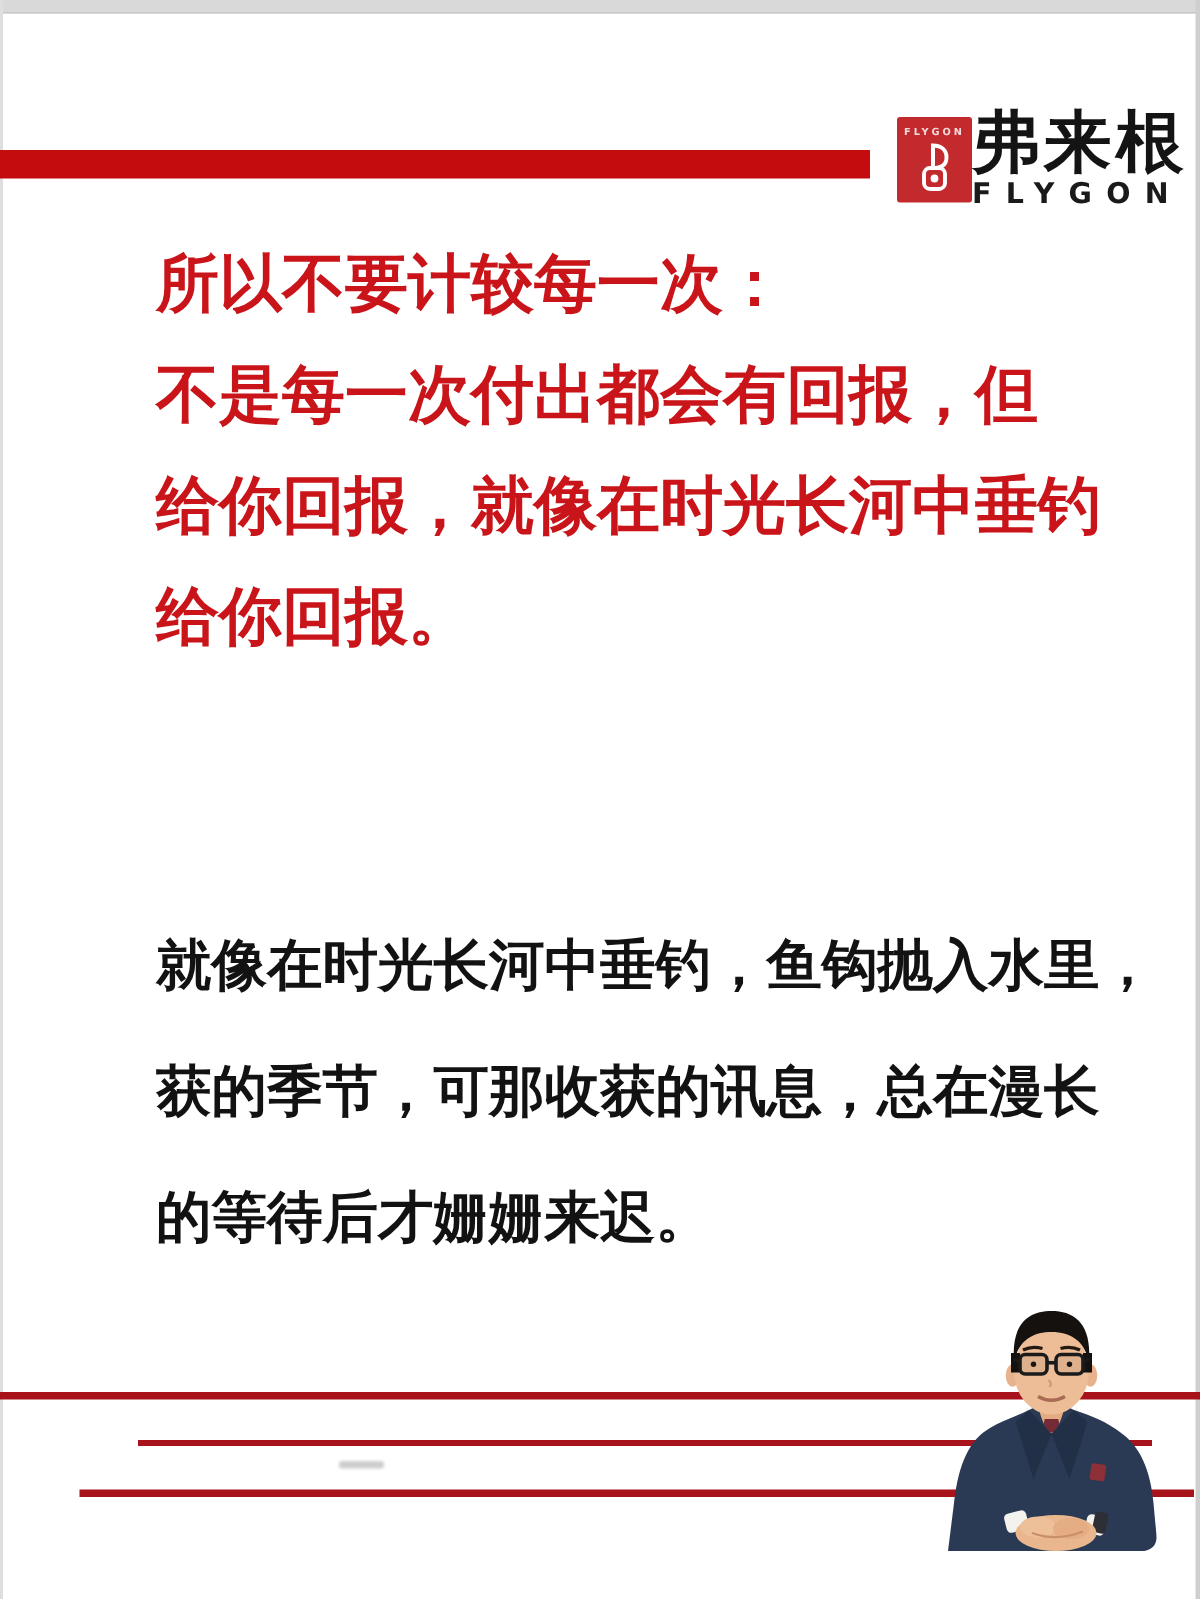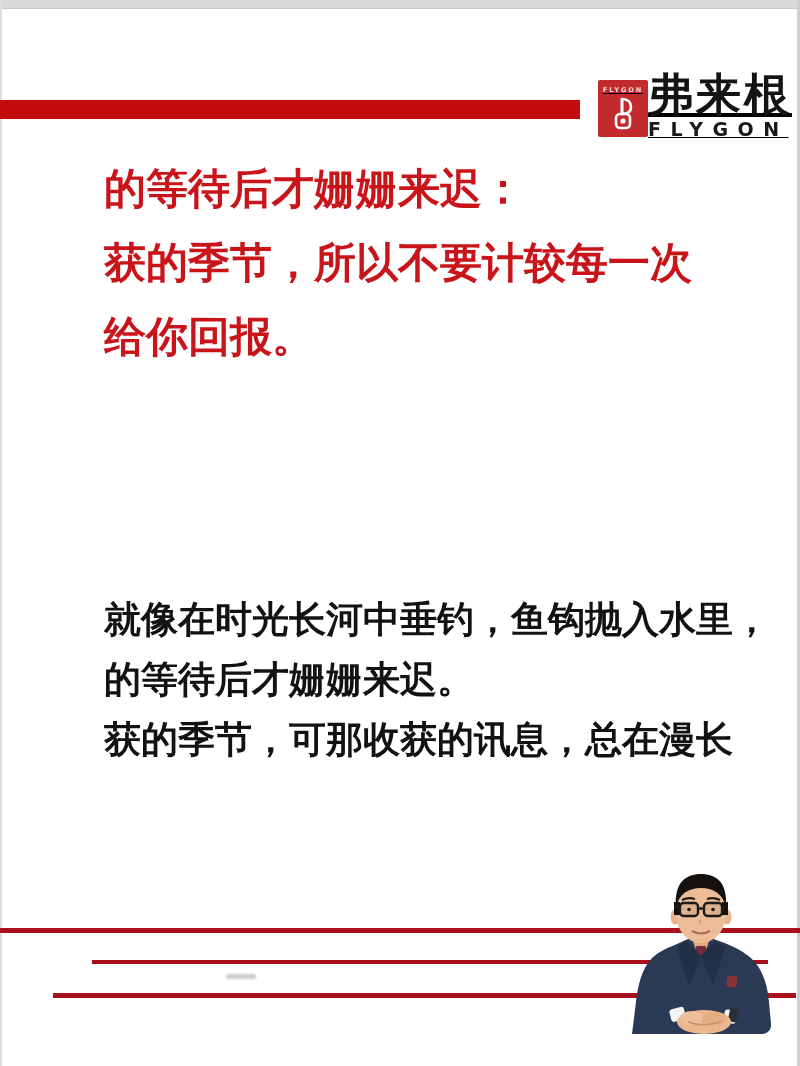--- a/index.html
+++ b/index.html
@@ -10,42 +10,42 @@
   }
   
   .frame-top{position:absolute;left:0;top:0;width:800px;height:8px;background:#d9d9d9;border-bottom:1px solid #c8c8c8;}
   .frame-left{position:absolute;left:0;top:0;width:2px;height:1066px;background:#dedede;}
   .frame-right{position:absolute;right:0;top:0;width:3px;height:1066px;background:#cfcfcf;}
 
   
   .top-bar{position:absolute;left:0;top:100px;width:580px;height:19px;background:#c40b0d;}
 
   
-  .logo{position:absolute;left:598px;top:72px;display:flex;align-items:center;text-decoration:underline;}
+  .logo{position:absolute;left:598px;top:72px;display:flex;align-items:flex-start;}
   .logo-badge{
     width:50px;height:57px;background:#c22a2e;border-radius:2px;margin-top:6px;
     display:flex;flex-direction:column;align-items:center;
   }
   .logo-badge .badge-word{
     color:#f4d9d9;font-size:6.5px;letter-spacing:2px;font-weight:700;margin-top:6px;white-space:nowrap;
   }
   .logo-badge svg{margin-top:2px;}
   .logo-names{margin-left:0;display:flex;flex-direction:column;}
   .logo-cn{font-size:45px;line-height:45px;font-weight:700;color:#141414;letter-spacing:3px;white-space:nowrap;}
   .logo-en{font-size:19px;line-height:19px;font-weight:600;color:#1a1a1a;letter-spacing:9.5px;margin-top:3px;white-space:nowrap;}
 
   
   .headline{position:absolute;left:104px;top:152px;width:640px;color:#c9141a;
     font-size:42px;font-weight:700;}
   .headline .tline{height:74px;line-height:74px;white-space:nowrap;}
 
   
   .bodytext{position:absolute;left:104px;top:590px;width:660px;color:#121212;
     font-size:37px;font-weight:700;}
-  .bodytext .tline{height:60px;line-height:60px;white-space:nowrap;}
+  .bodytext .tline{height:60px;line-height:60px;white-space:nowrap;margin-top:24px;}
 
   
   .rule{position:absolute;background:#a8121a;z-index:1;}
   .rule-1{left:0;top:928px;width:800px;height:5px;}
   .rule-2{left:92px;top:960px;width:676px;height:4px;}
   .rule-3{left:53px;top:993px;width:743px;height:5px;}
 
   .scribble{position:absolute;left:226px;top:974px;width:30px;height:5px;
     background:#a5a5a5;opacity:.55;filter:blur(1px);border-radius:2px;z-index:1;}
 
@@ -70,29 +70,30 @@
       <circle cx="14" cy="25" r="2.6" fill="#ffffff"></circle>
     </svg>
   </div>
   <div class="logo-names">
     <span class="logo-cn">弗来根</span>
     <span class="logo-en">FLYGON</span>
   </div>
 </div>
 
 <div class="headline">
-  <div class="tline">的等待后才姗姗来迟：</div>
-  <div class="tline">获的季节，所以不要计较每一次</div>
+  <div class="tline">所以不要计较每一次：</div>
+  <div class="tline">不是每一次付出都会有回报，但</div>
+  <div class="tline">给你回报，就像在时光长河中垂钓</div>
   <div class="tline">给你回报。</div>
 </div>
 
 <div class="bodytext">
   <div class="tline">就像在时光长河中垂钓，鱼钩抛入水里，</div>
+  <div class="tline">获的季节，可那收获的讯息，总在漫长</div>
   <div class="tline">的等待后才姗姗来迟。</div>
-  <div class="tline">获的季节，可那收获的讯息，总在漫长</div>
 </div>
 
 <div class="rule rule-1"></div>
 <div class="rule rule-2"></div>
 <div class="rule rule-3"></div>
 <div class="scribble"></div>
 
 <svg class="portrait" viewBox="0 0 172 172">
 
   <rect x="66" y="70" width="18" height="20" fill="#e3ab82"></rect>

